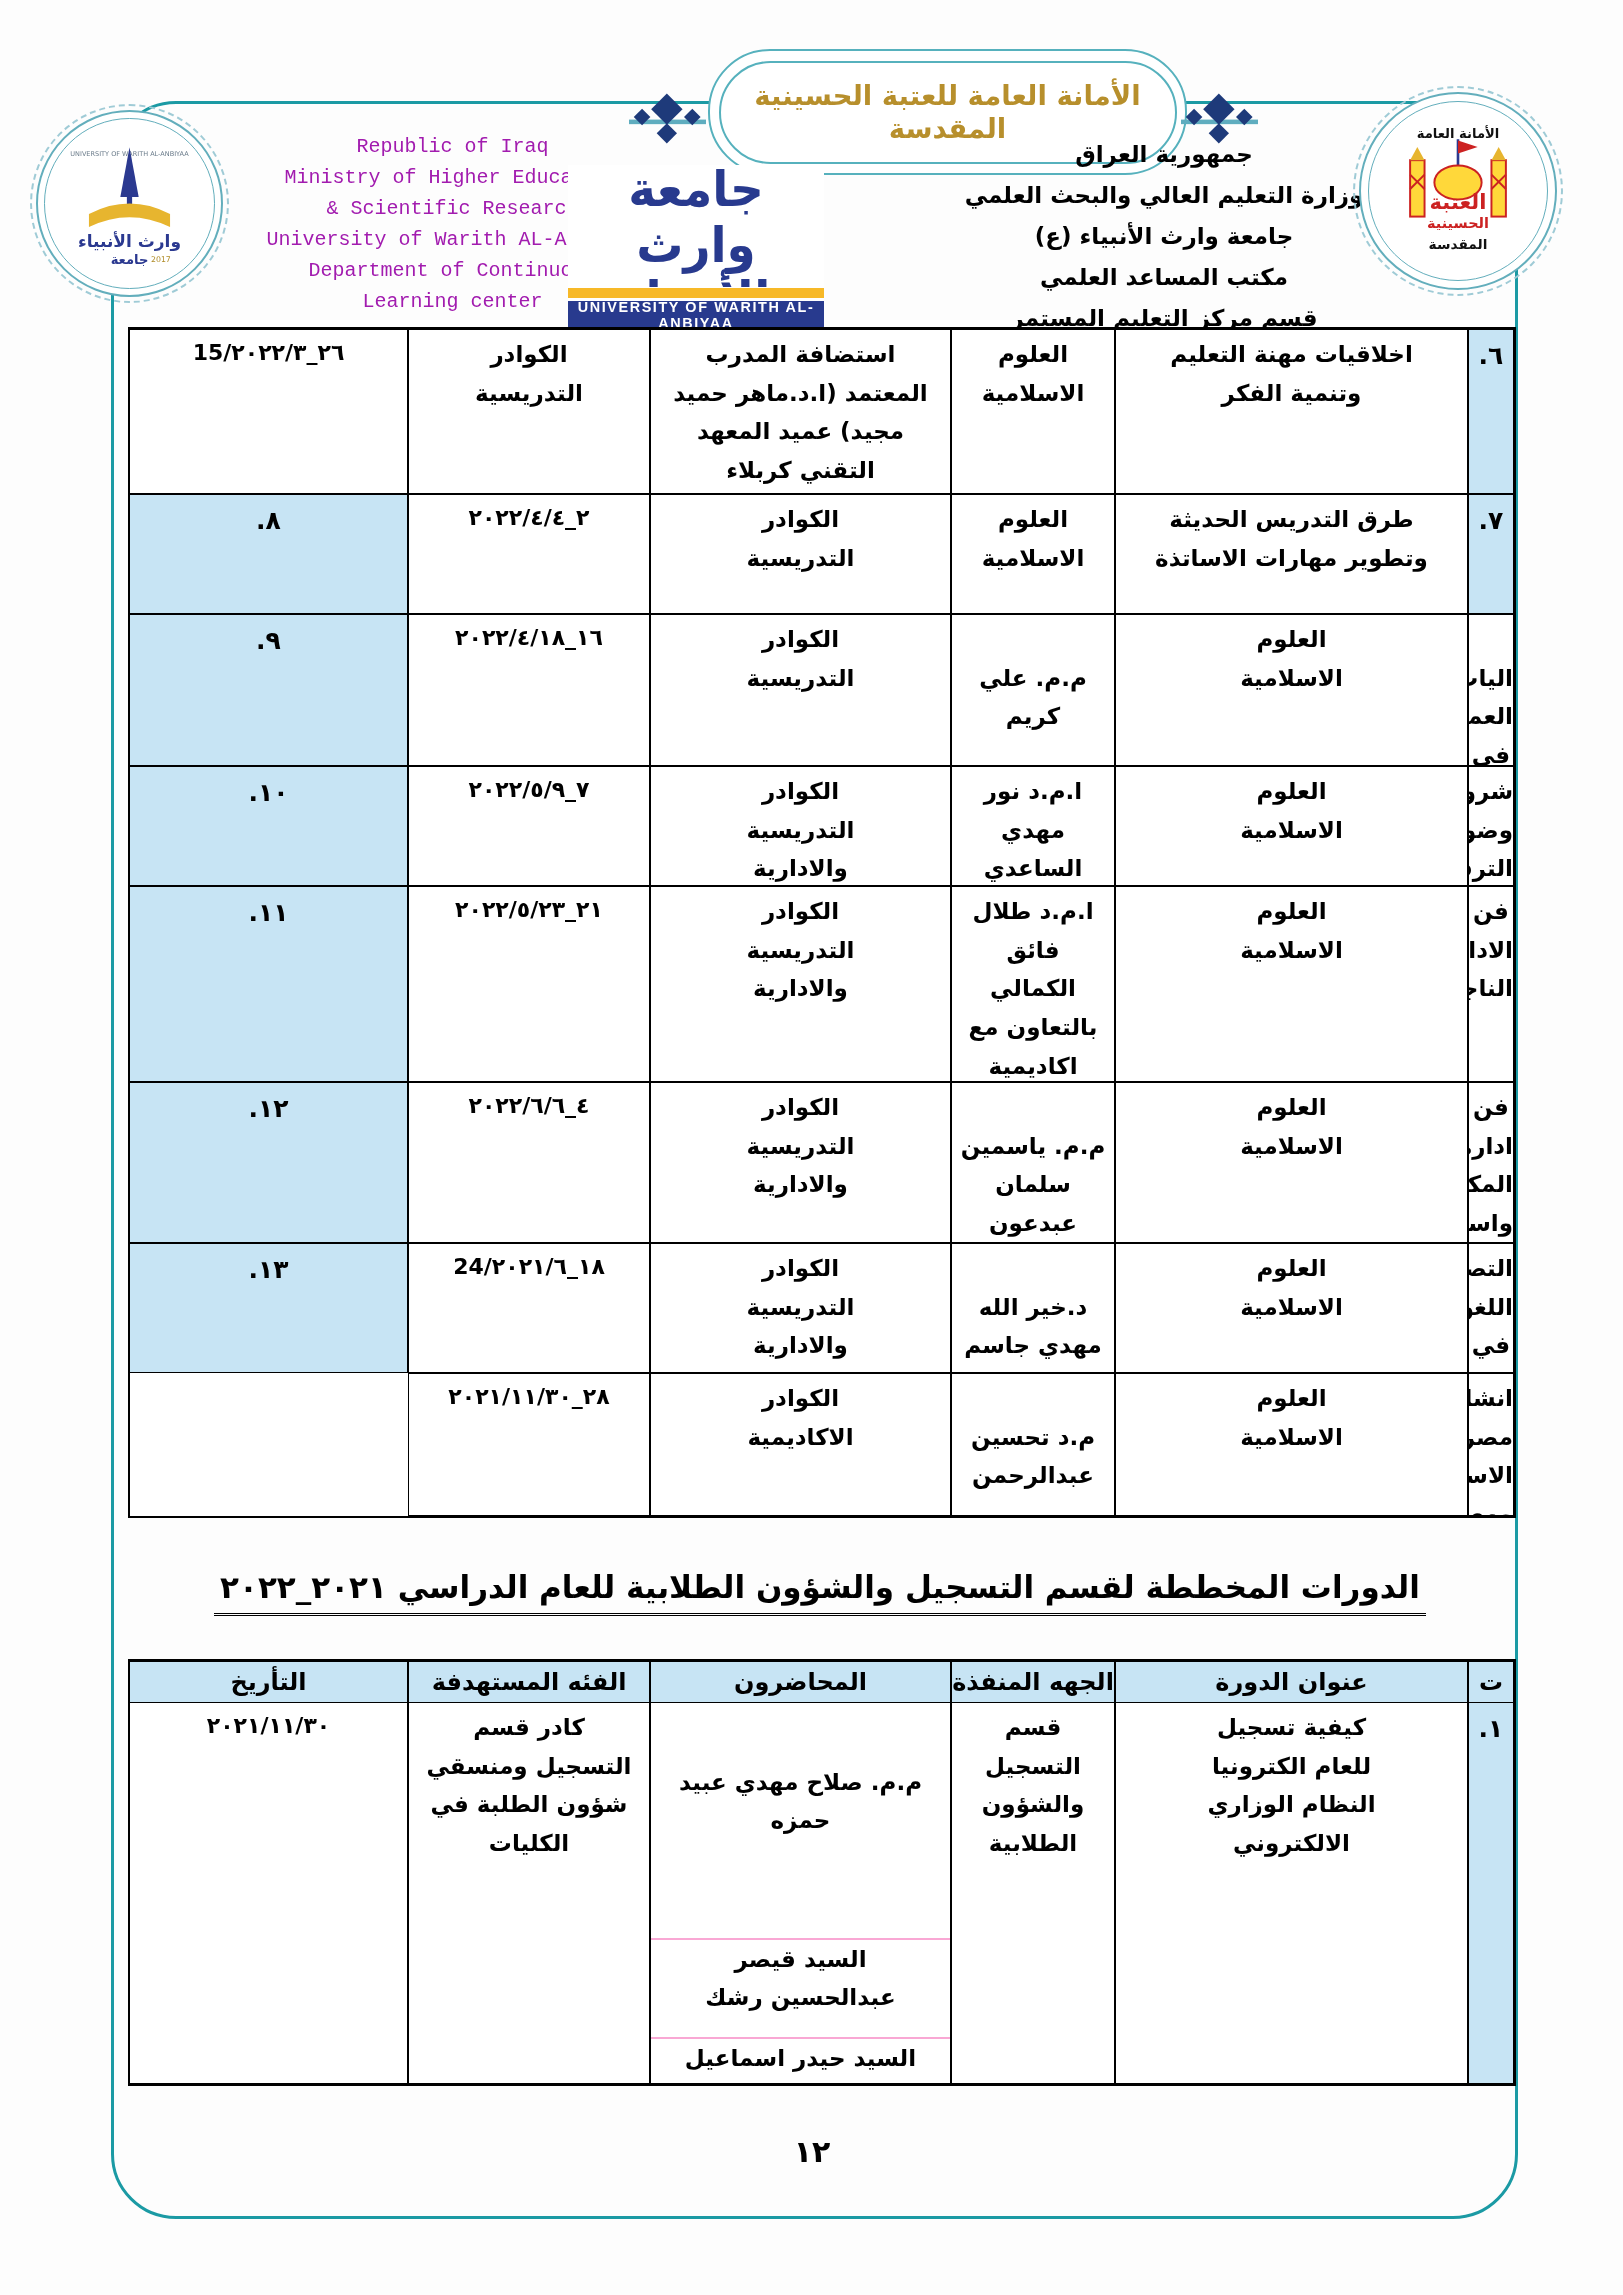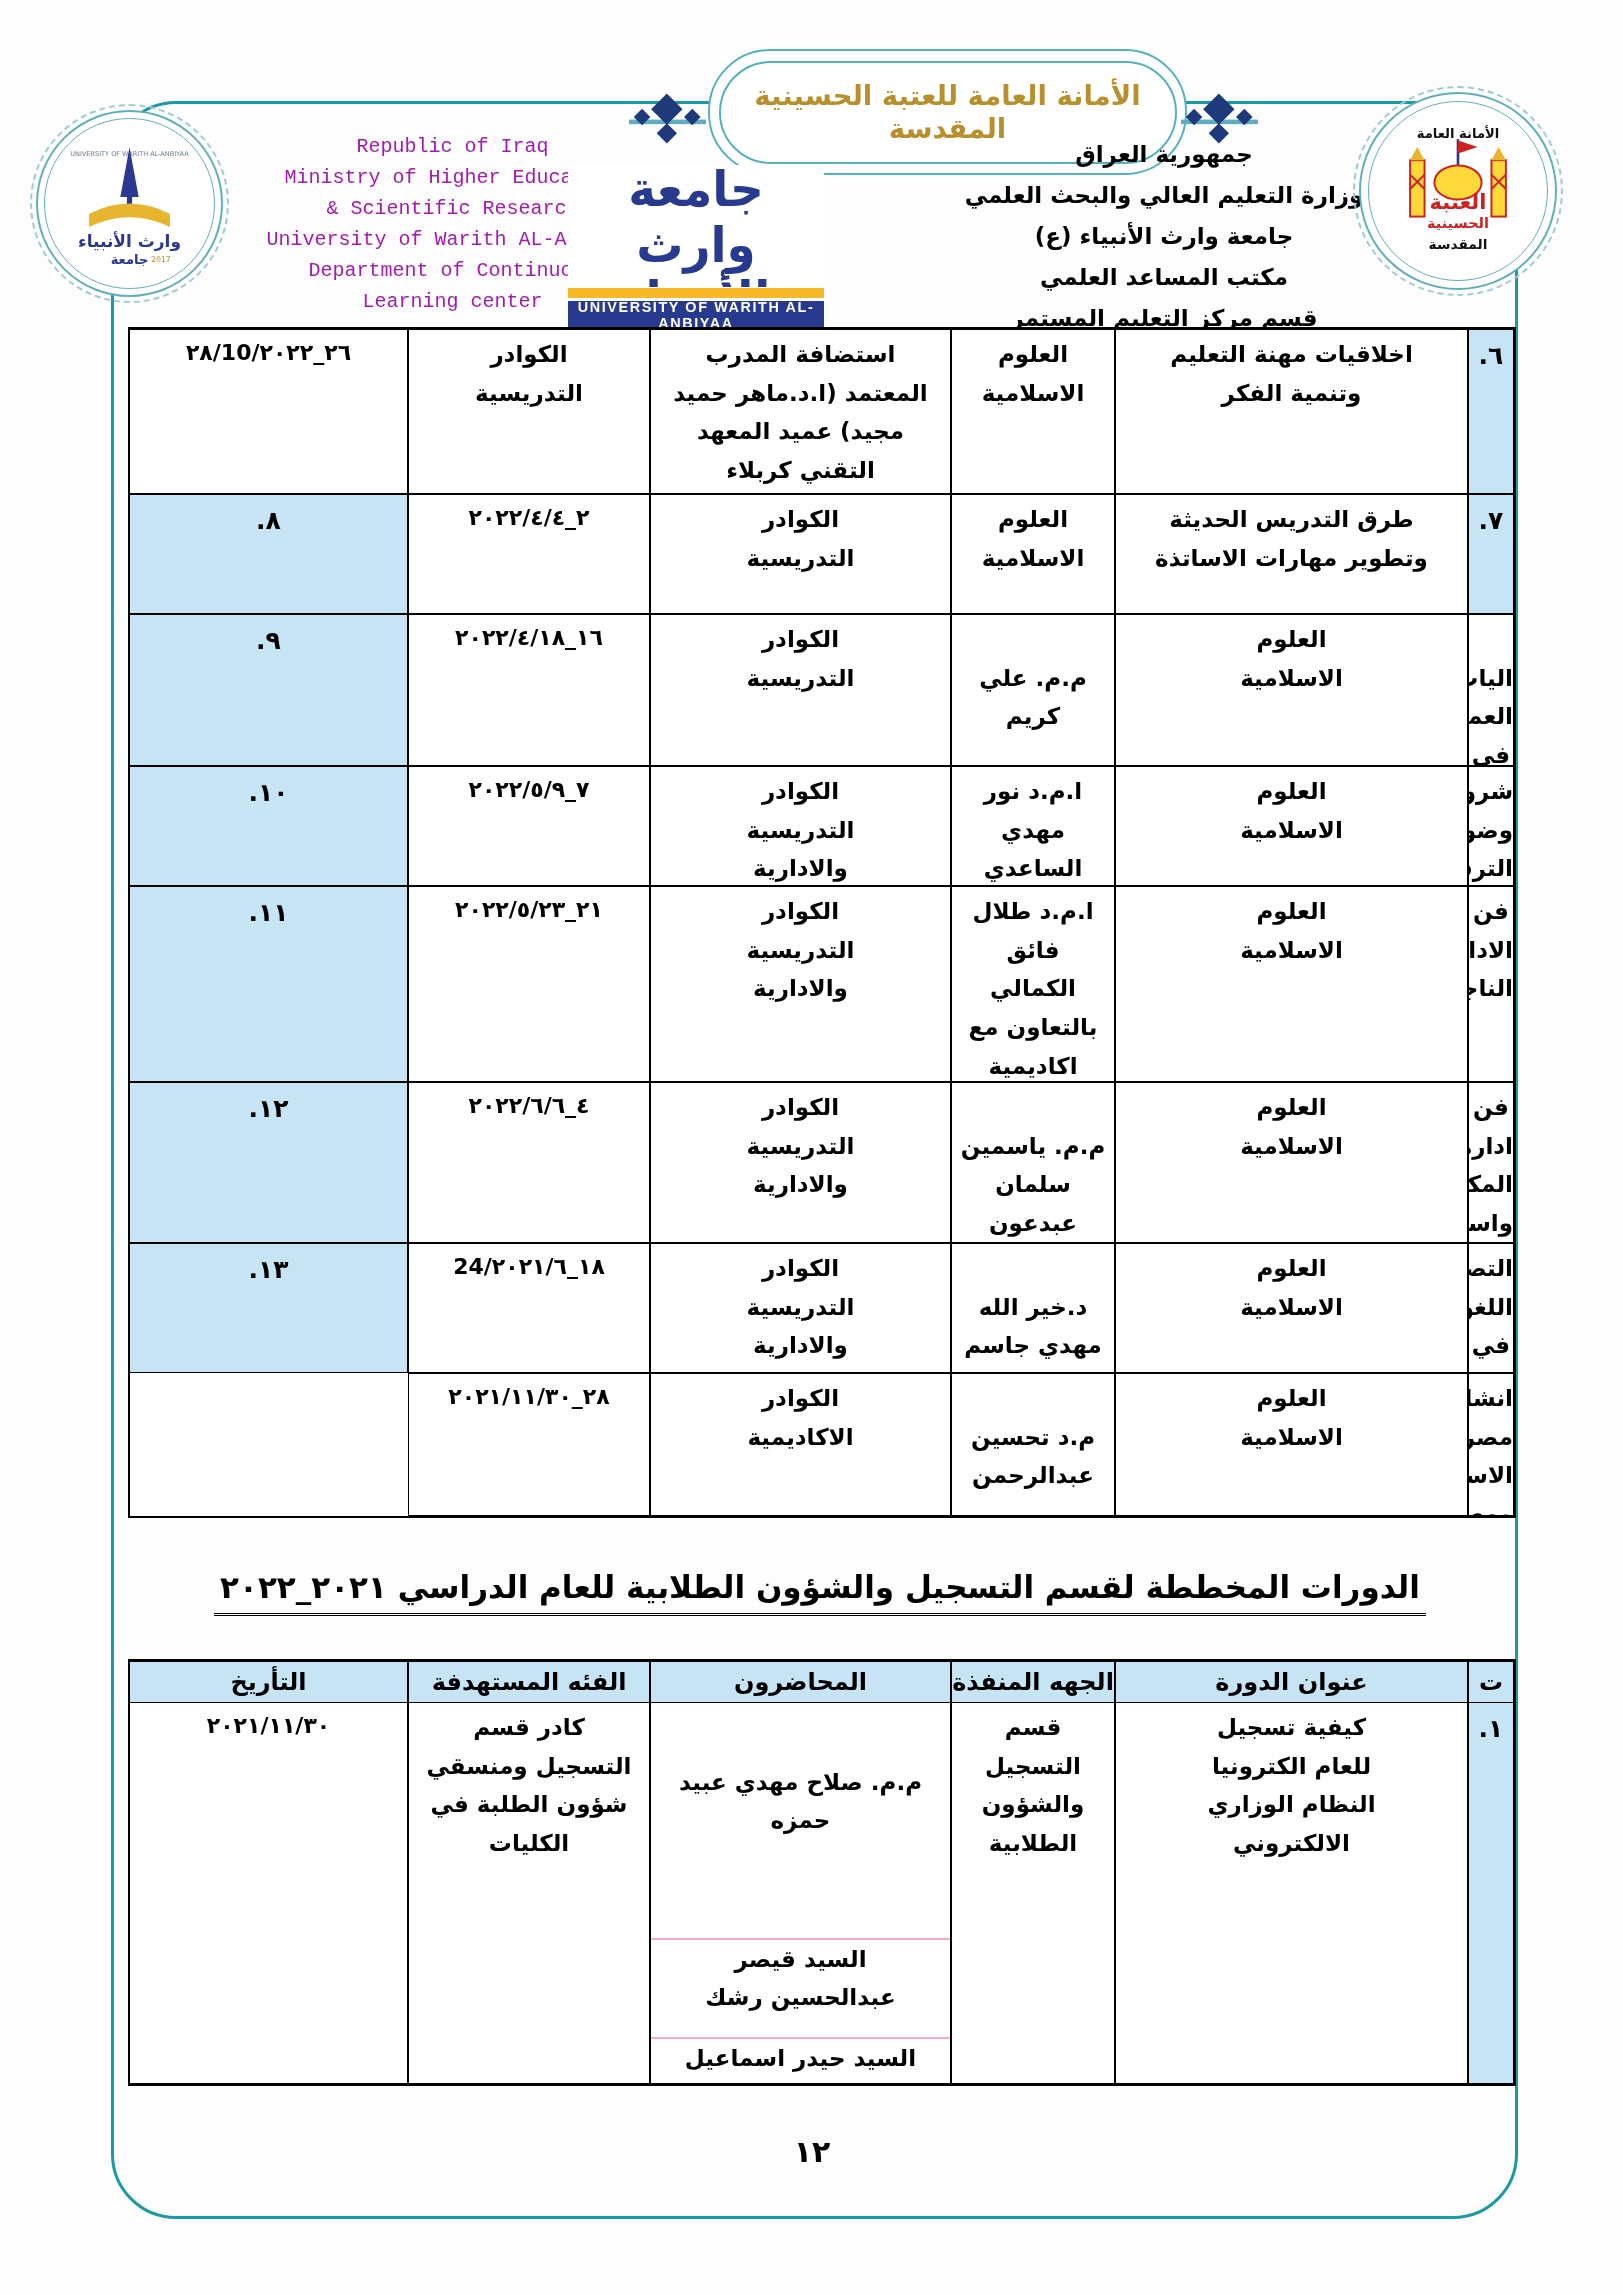--- a/index.html
+++ b/index.html
@@ -149,21 +149,21 @@
     <div class="c">اخلاقيات مهنة التعليم
 وتنمية الفكر</div>
     <div class="c">العلوم
 الاسلامية</div>
     <div class="c">استضافة المدرب
 المعتمد (ا.د.ماهر حميد
 مجيد) عميد المعهد
 التقني كربلاء</div>
     <div class="c">الكوادر
 التدريسية</div>
-    <div class="c date">٢٦_٢٠٢٢/10/٢٨</div>
+    <div class="c date">٢٦_٢٠٢٢/٣/15</div>
 
     <div class="c num">٧.</div>
     <div class="c">طرق التدريس الحديثة
 وتطوير مهارات الاساتذة</div>
     <div class="c">العلوم
 الاسلامية</div>
     <div class="c">الكوادر
 التدريسية</div>
     <div class="c date">٢_٢٠٢٢/٤/٤</div>
 

